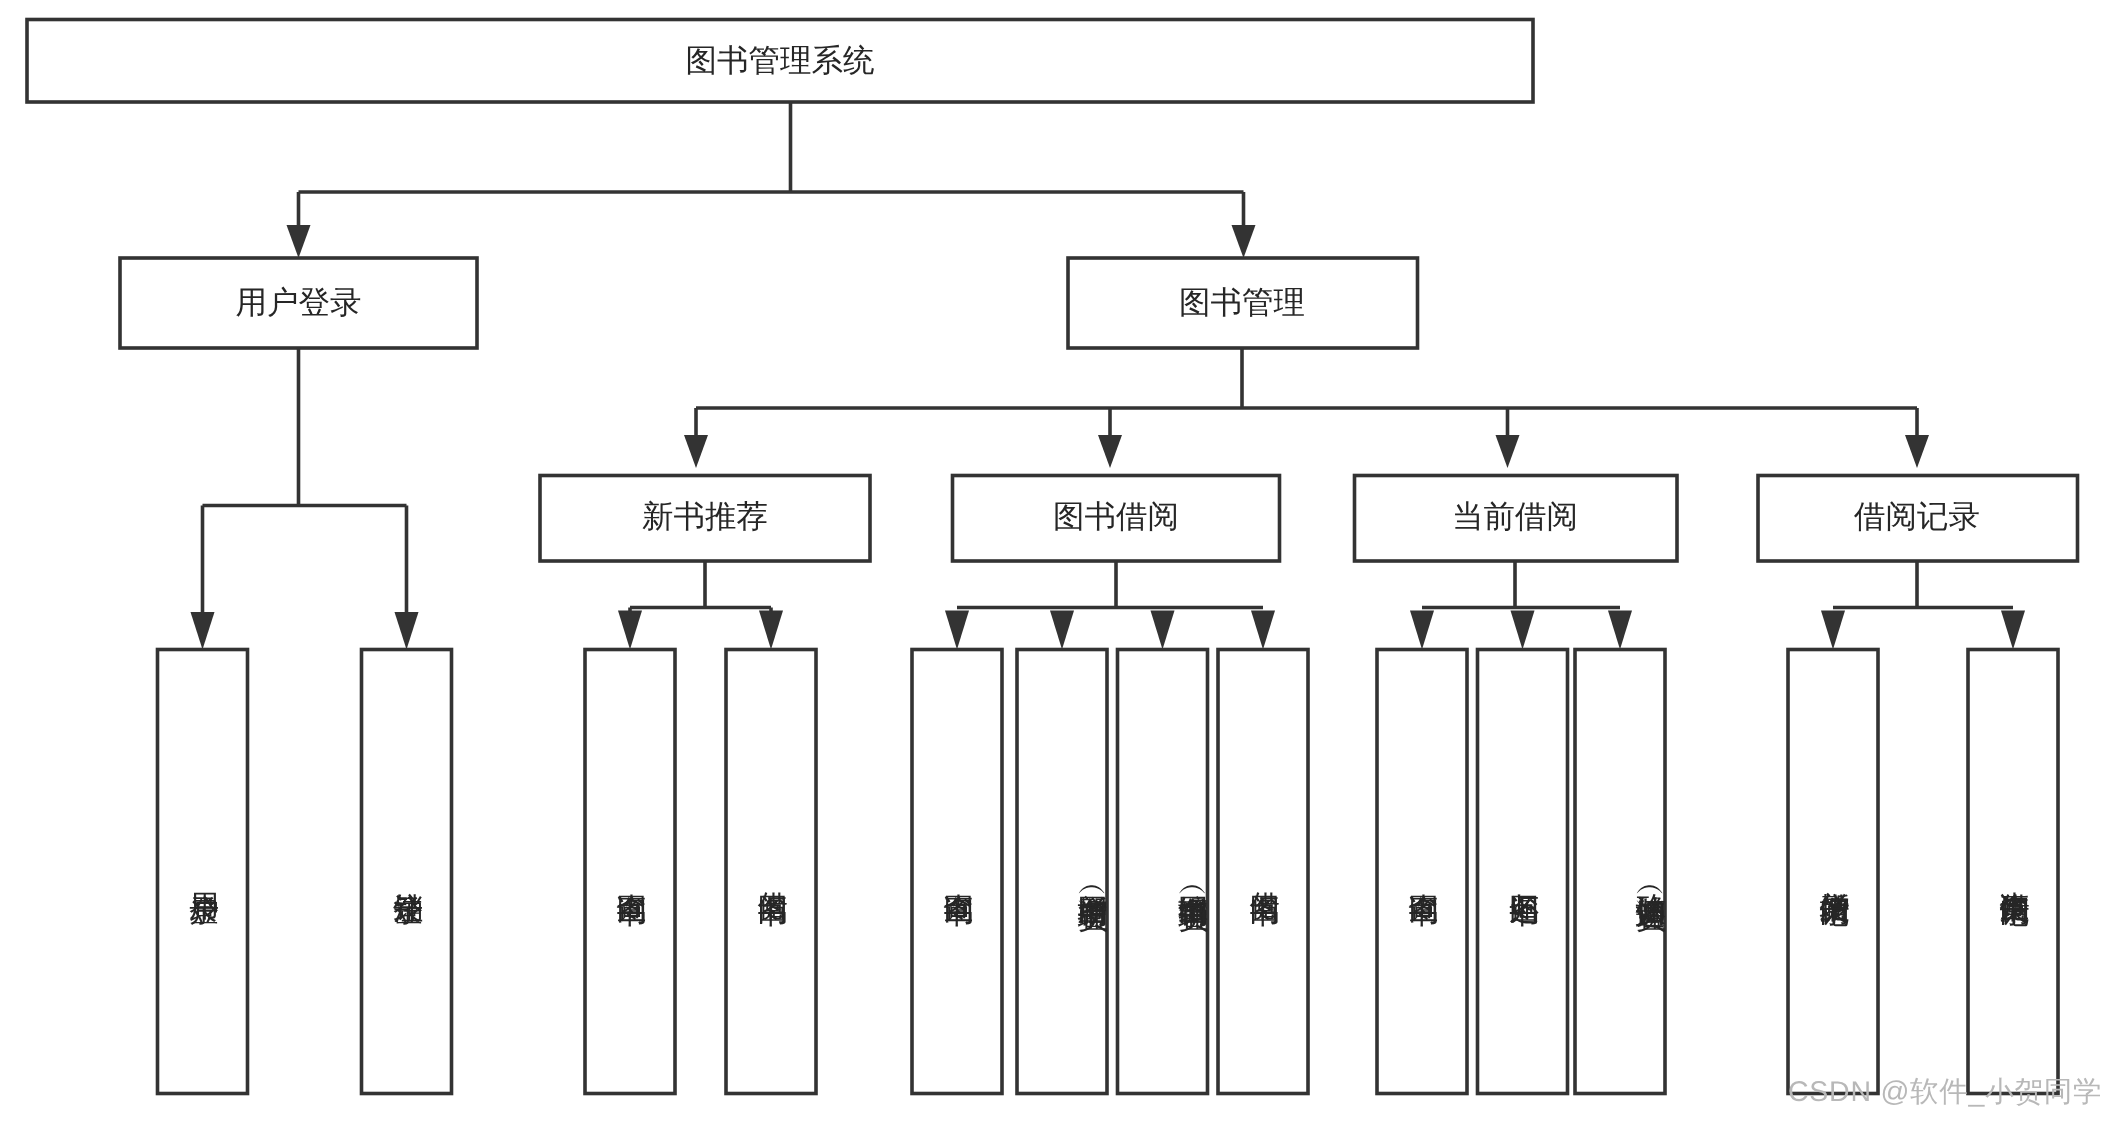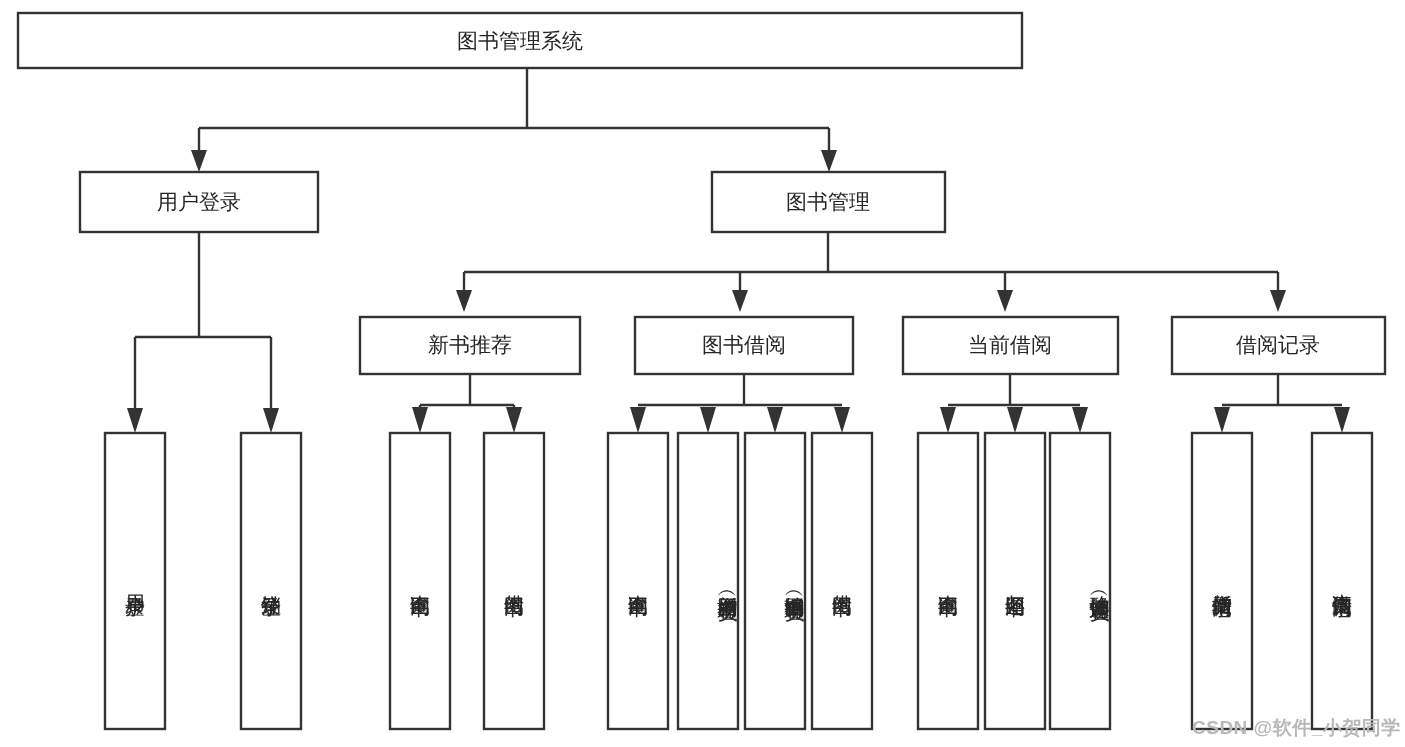--- a/index.html
+++ b/index.html
@@ -219,15 +219,15 @@
   <div class="vlabel top" style="left:745px; top:440px; width:60px; height:289px;">编辑图书（管理员）</div>
   <div class="vlabel centered" style="left:812px; top:433px; width:60px; height:296px;">借阅图书</div>
 
   <div class="vlabel centered" style="left:918px; top:433px; width:60px; height:296px;">查询图书</div>
   <div class="vlabel centered" style="left:985px; top:433px; width:60px; height:296px;">归还图书</div>
   <div class="vlabel top" style="left:1050px; top:440px; width:60px; height:289px;">确认归还（管理员）</div>
 
   <div class="vlabel centered" style="left:1192px; top:433px; width:60px; height:296px;">新增借阅记录</div>
   <div class="vlabel centered" style="left:1312px; top:433px; width:60px; height:296px;">查询借阅记录</div>
 
-  <div class="watermark" style="left:1192px; top:715px;font-weight:bold;">CSDN @软件_小贺同学</div>
+  <div class="watermark" style="left:1192px; top:715px;">CSDN @软件_小贺同学</div>
 
 </div>
 
 </body></html>

